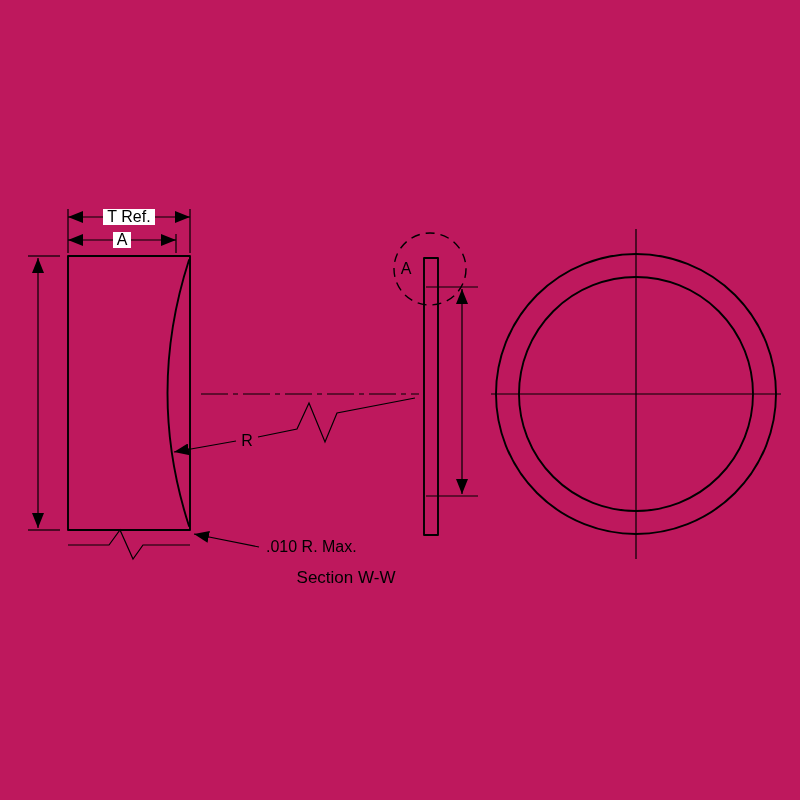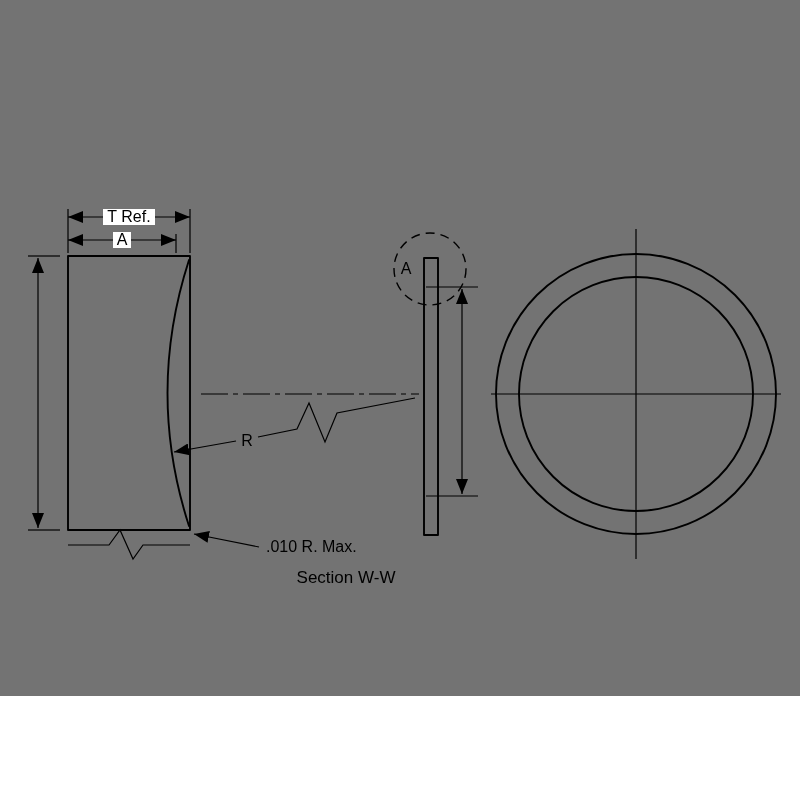--- a/index.html
+++ b/index.html
@@ -3,22 +3,22 @@
 <meta charset="utf-8">
 <style>
   html, body {
     margin: 0;
     padding: 0;
     background: #ffffff;
   }
   .stage {
     position: relative;
     width: 800px;
-    height: 696px;
-    background: #737373;
+    height: 800px;
+    background: #be185d;
     font-family: "Liberation Sans", sans-serif;
     overflow: hidden;
   }
   svg { display: block; }
   .obj {
     fill: none;
     stroke: #000000;
     stroke-width: 1.9;
     stroke-linejoin: round;
     stroke-linecap: round;

